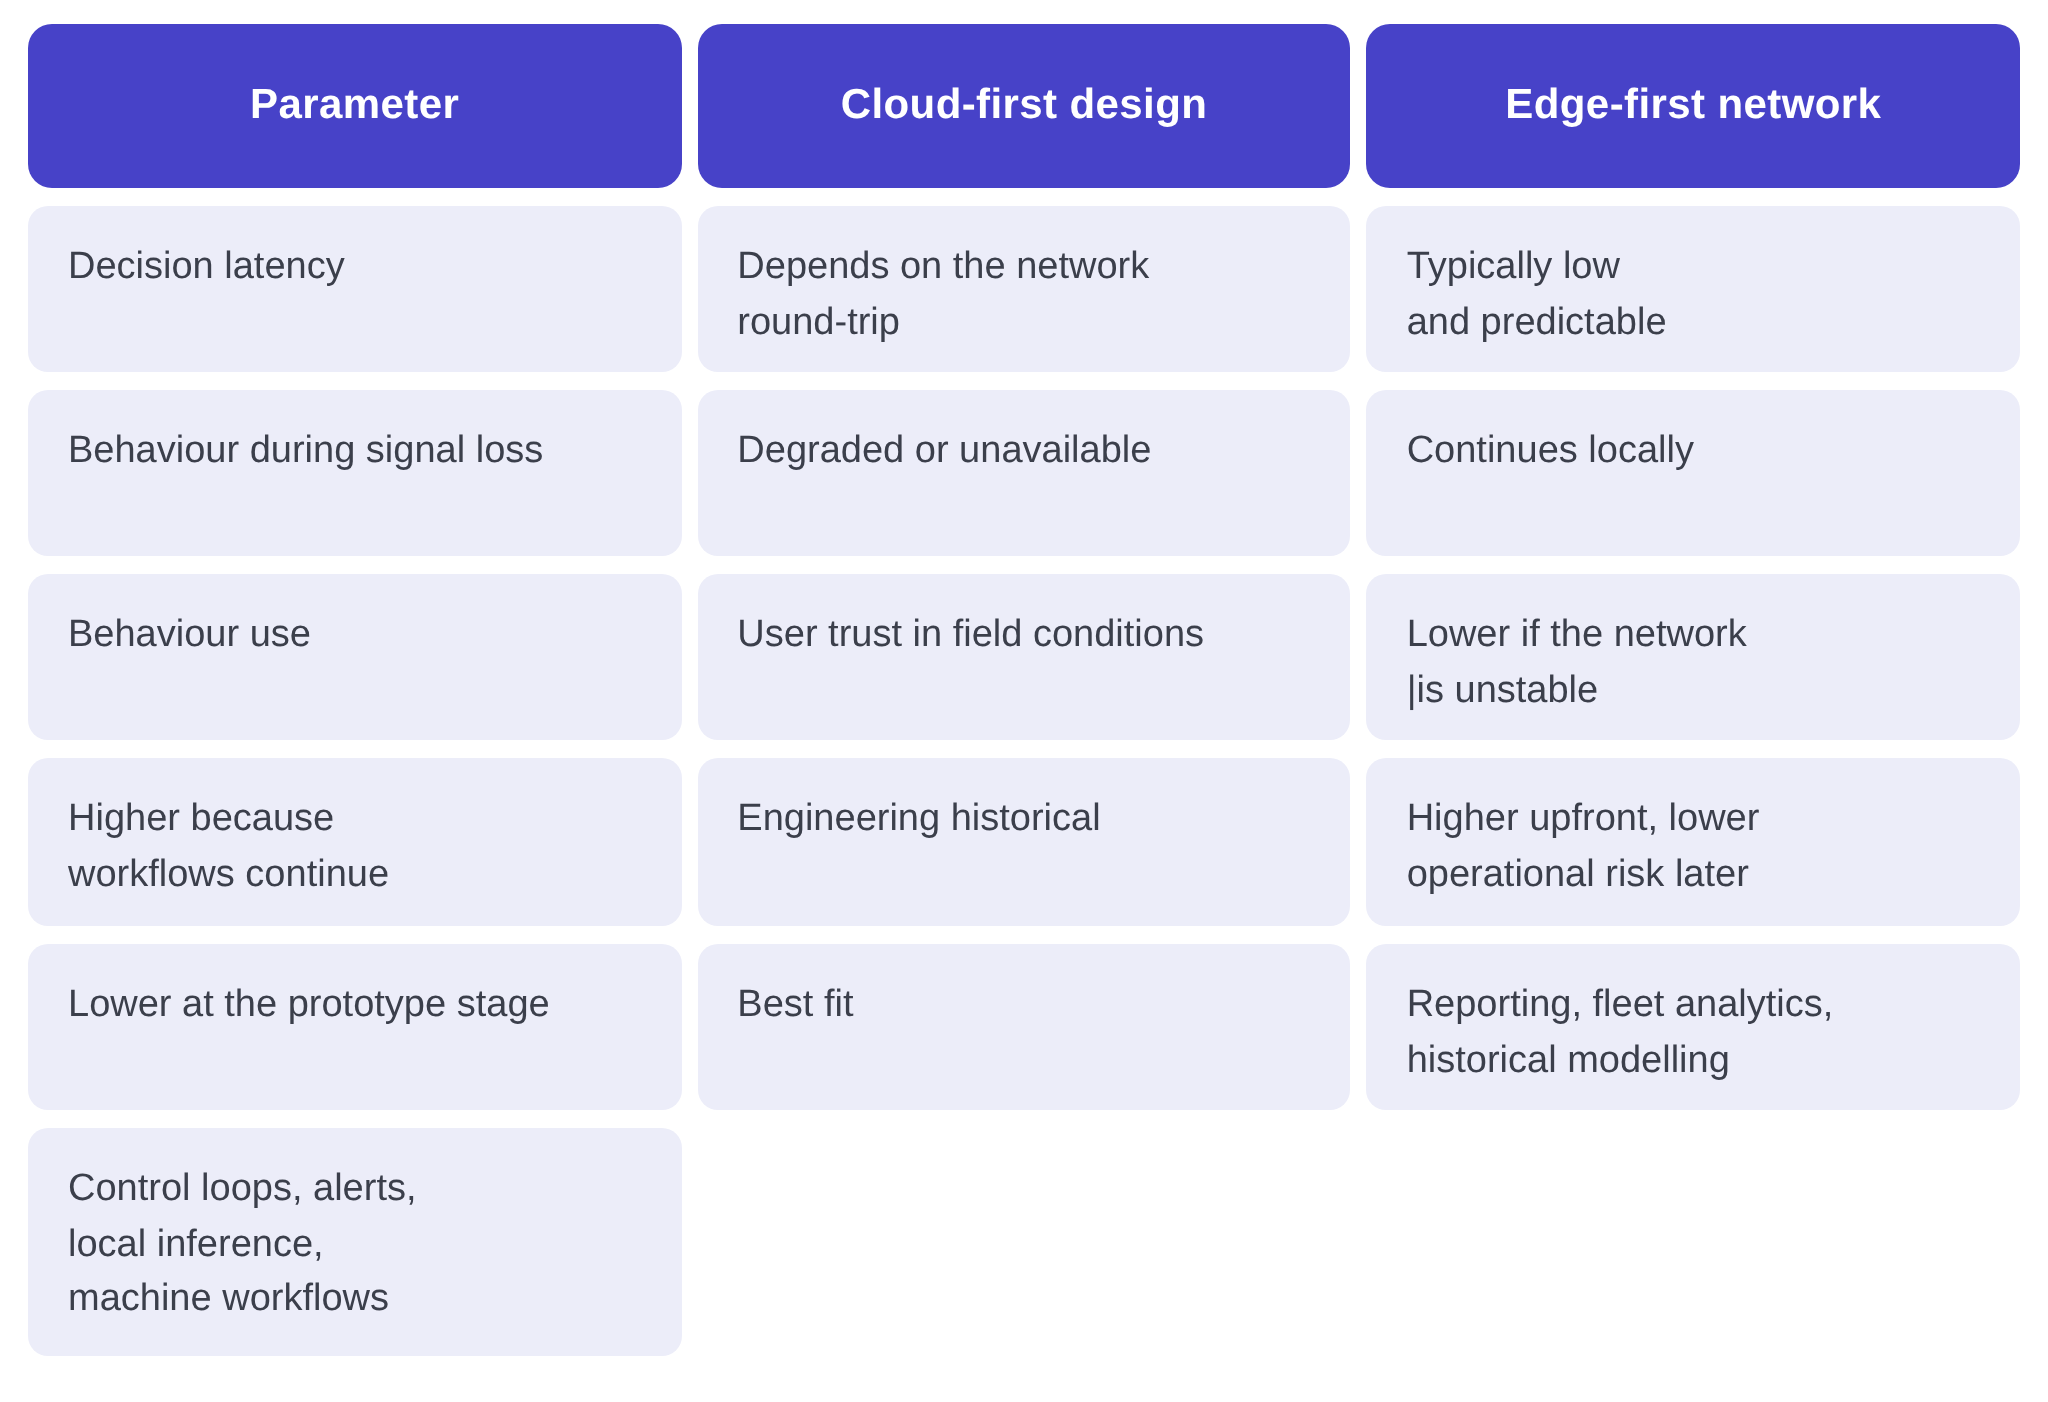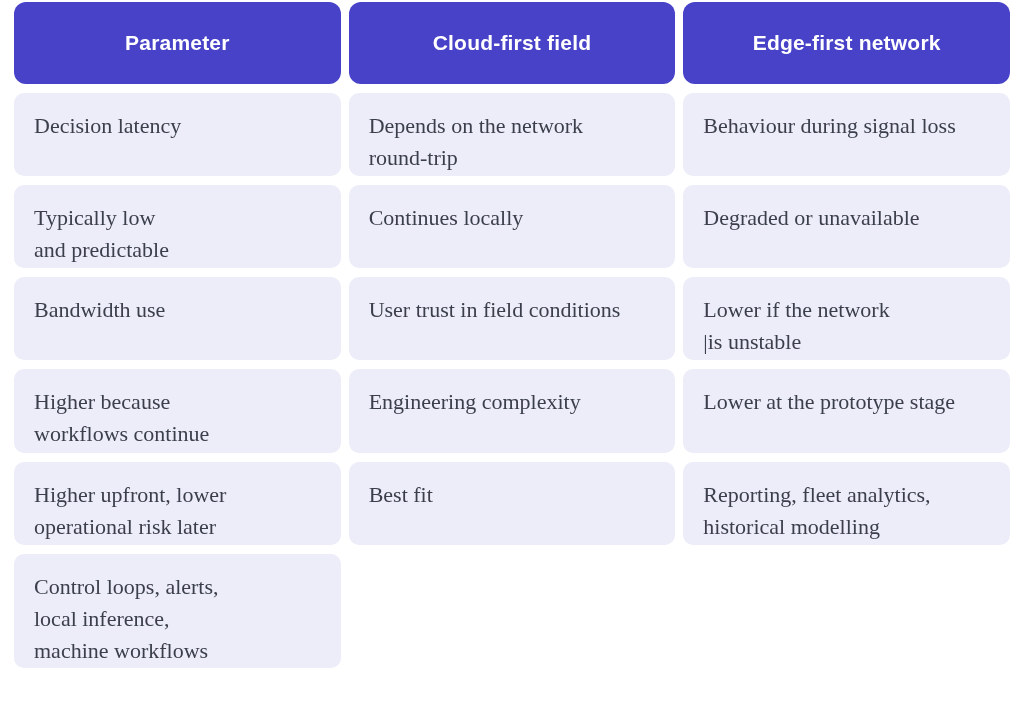--- a/index.html
+++ b/index.html
@@ -10,21 +10,21 @@
     position: relative;
     width: 1024px;
     height: 701px;
     background: #ffffff;
     overflow: hidden;
   }
 
   .table {
     position: absolute;
     left: 14px;
-    top: 2px;
+    top: 12px;
     width: 996px;
     display: grid;
     grid-template-columns: repeat(3, 1fr);
     grid-template-rows: 82px 83px 83px 83px 84px 83px 114px;
     column-gap: 8px;
     row-gap: 9px;
   }
 
   .header-cell {
     background: #4742C8;
@@ -36,59 +36,58 @@
     font-size: 21px;
     font-weight: bold;
     letter-spacing: 0.2px;
   }
 
   .body-cell {
     background: #ECEDF9;
     border-radius: 10px;
     padding: 17px 20px;
     color: #3B3F4B;
-    font-size: 22px;
+    font-size: 19px;
     line-height: 1.45;
     white-space: pre-line;
     overflow: hidden;
-    font-family: Liberation Serif, serif;
   }
 </style>
 </head>
 <body>
 
 <div class="canvas">
   <div class="table">
 
     <div class="header-cell">Parameter</div>
-    <div class="header-cell">Cloud-first field</div>
+    <div class="header-cell">Cloud-first design</div>
     <div class="header-cell">Edge-first network</div>
 
     <div class="body-cell">Decision latency</div>
     <div class="body-cell">Depends on the network
 round-trip</div>
-    <div class="body-cell">Behaviour during signal loss</div>
-
     <div class="body-cell">Typically low
 and predictable</div>
+
+    <div class="body-cell">Behaviour during signal loss</div>
+    <div class="body-cell">Degraded or unavailable</div>
     <div class="body-cell">Continues locally</div>
-    <div class="body-cell">Degraded or unavailable</div>
 
-    <div class="body-cell">Bandwidth use</div>
+    <div class="body-cell">Behaviour use</div>
 
     <div class="body-cell">User trust in field conditions</div>
     <div class="body-cell">Lower if the network
 |is unstable</div>
     <div class="body-cell">Higher because
 workflows continue</div>
 
-    <div class="body-cell">Engineering complexity</div>
-    <div class="body-cell">Lower at the prototype stage</div>
+    <div class="body-cell">Engineering historical</div>
     <div class="body-cell">Higher upfront, lower
 operational risk later</div>
+    <div class="body-cell">Lower at the prototype stage</div>
 
     <div class="body-cell">Best fit</div>
     <div class="body-cell">Reporting, fleet analytics,
 historical modelling</div>
     <div class="body-cell">Control loops, alerts,
 local inference,
 machine workflows</div>
 
   </div>
 </div>

